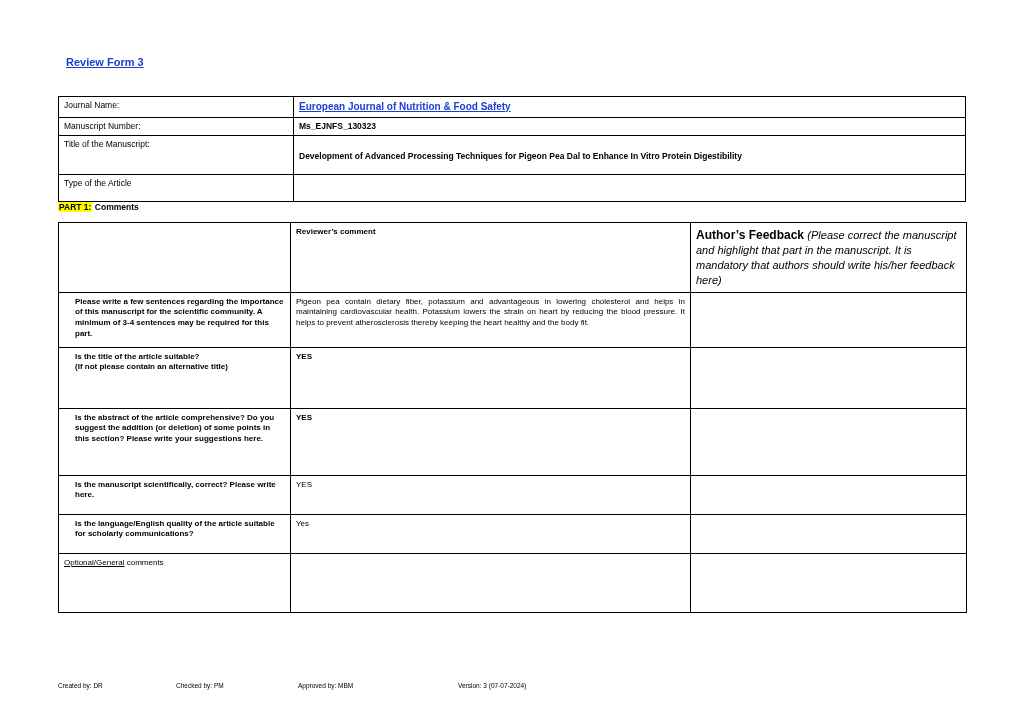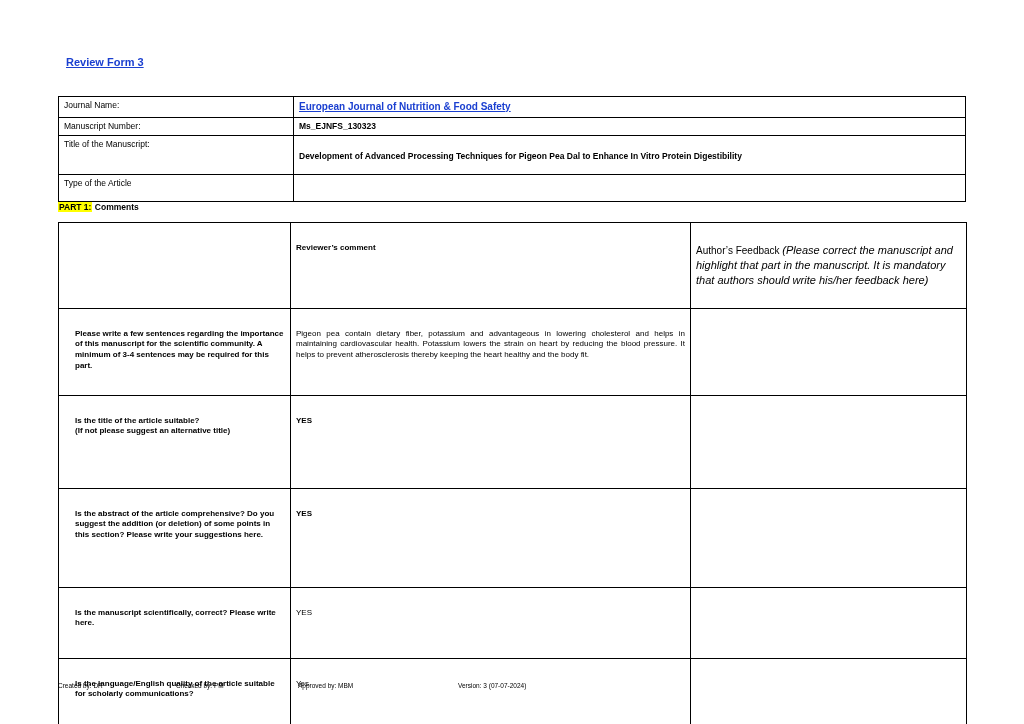--- a/index.html
+++ b/index.html
@@ -79,29 +79,29 @@
   table.main {
     border-collapse: collapse;
     width: 908px;
     margin-top: 10px;
     table-layout: fixed;
   }
   table.main td {
     border: 1px solid #000;
     vertical-align: top;
     font-size: 8px;
-    padding: 20px 5px;
+    padding: 4px 5px;
     line-height: 1.35;
   }
   col.c1 { width: 232px; }
   col.c2 { width: 400px; }
   col.c3 { width: 276px; }
 
   .hdr-mid { font-weight: bold; font-size: 8px; }
-  .hdr-right-b { font-weight: normal; font-size: 10px; text-align: right; }
+  .hdr-right-b { font-weight: bold; font-size: 12px; text-align: right; }
   .hdr-right-i { font-style: italic; font-size: 11px; }
   .q { font-weight: bold; font-size: 8px; padding-left: 16px !important; }
   .q-ind { padding-left: 16px; }
   .ans { font-size: 8px; }
   .ans-just { text-align: justify; font-size: 7.5px; line-height: 1.45; }
   .ans-bold { font-weight: bold; font-size: 8px; }
   .opt-label { font-size: 8px; }
   .opt-label u { text-decoration: underline; }
 
   .h-r1 td { height: 26px; }
@@ -175,21 +175,21 @@
       </tr>
 
       <tr class="h-r2">
         <td class="q">Please write a few sentences regarding the importance of this manuscript for the scientific community. A minimum of 3-4 sentences may be required for this part.</td>
         <td class="ans-just">Pigeon pea contain dietary fiber, potassium and advantageous in lowering cholesterol and helps in maintaining cardiovascular health.  Potassium lowers the strain on heart by reducing the blood pressure. It helps to prevent atherosclerosis thereby keeping the heart healthy and the body fit.</td>
         <td></td>
       </tr>
 
       <tr class="h-r3">
         <td class="q" style="white-space:pre-line">Is the title of the article suitable?
-(If not please suggest an alternative title)</td>
+(If not please contain an alternative title)</td>
         <td class="ans-bold">YES</td>
         <td></td>
       </tr>
 
       <tr class="h-r4">
         <td class="q">Is the abstract of the article comprehensive? Do you suggest the addition (or deletion) of some points in this section? Please write your suggestions here.</td>
         <td class="ans-bold">YES</td>
         <td></td>
       </tr>
 

